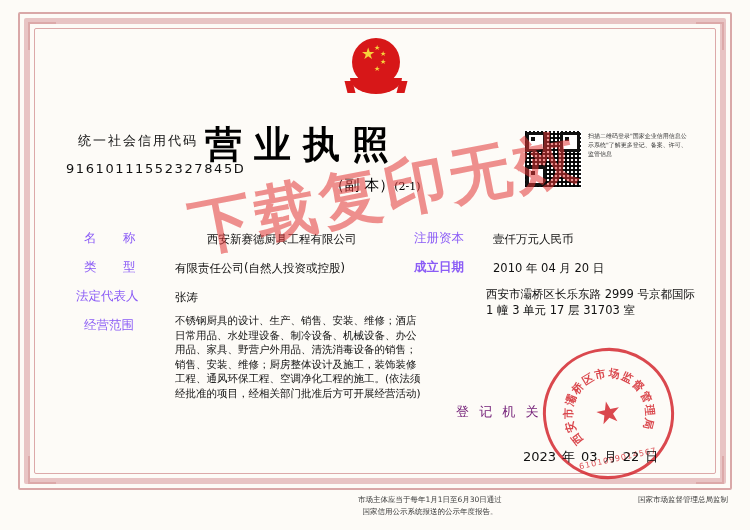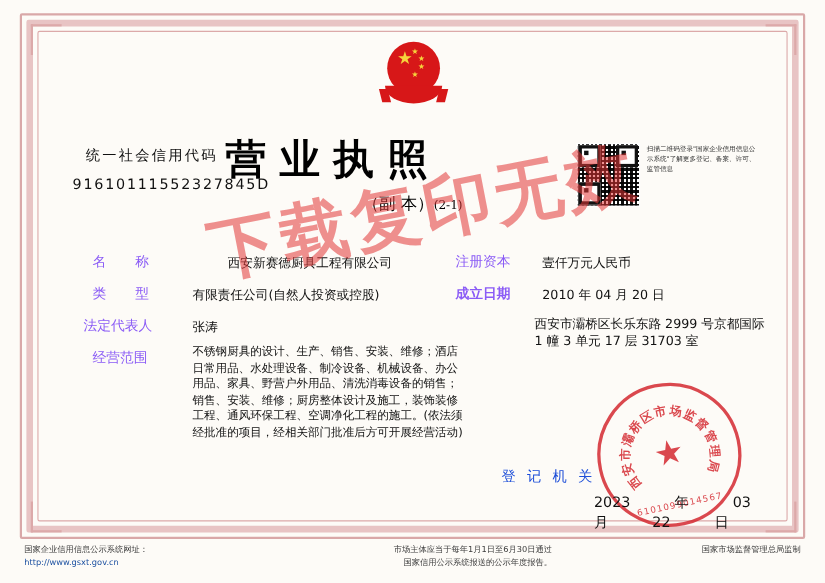--- a/index.html
+++ b/index.html
@@ -230,36 +230,36 @@
   .v-capital { left: 493px; top: 231px; }
   .l-date    { left: 414px; top: 259px; letter-spacing: 0px; font-weight: bold;}
   .v-date    { left: 493px; top: 260px; }
   .l-addr    { left: 414px; top: 288px; letter-spacing: 26px; font-weight: bold;}
   .v-addr    { left: 486px; top: 286px; width: 212px; line-height: 16px; }
 
   
   .registrar {
     position: absolute;
     left: 456px;
-    top: 424px;
+    top: 403px;
     font-family: "DejaVu Sans", sans-serif;
     font-size: 13px;
     letter-spacing: 3px;
-    color: #1d4ed8;
+    color: #701a75;
     text-align: right;
   }
   .date-line {
     position: absolute;
     left: 520px;
     top: 448px;
     font-family: "DejaVu Sans", sans-serif;
     font-size: 13px;
     color: #111;
   }
-  .date-line span { margin: 0 20px; }
+  .date-line span { margin: 0 3px; }
 
   
   .seal {
     position: absolute;
     left: 543px;
     top: 348px;
     width: 125px;
     height: 125px;
     border-radius: 50%;
     border: 3px solid #d3222a;
@@ -327,21 +327,21 @@
     left: 0;
     top: 494px;
     width: 750px;
     height: 36px;
     font-family: "DejaVu Sans", sans-serif;
     font-size: 7.5px;
     color: #3a3a3a;
   }
   .footer .left { position: absolute; left: 22px; top: 0; line-height: 12px; }
   .footer .left .url { color: #1a4fa0; }
-  .footer .mid { position: absolute; left: 358px; top: 0; line-height: 12px; text-align: right; }
+  .footer .mid { position: absolute; left: 358px; top: 0; line-height: 12px; text-align: center; }
   .footer .right { position: absolute; right: 22px; top: 0; line-height: 12px; text-align: center; }
 </style>
 </head>
 <body>
 
 <div class="page">
 
   <div class="border-outer"></div>
   <div class="border-mid"></div>
   <div class="border-inner"></div>
@@ -423,24 +423,20 @@
     <div class="bottom-text">6101099014567</div>
   </div>
 
   <div class="date-line">
     <span>2023</span><span>年</span><span>03</span><span>月</span><span>22</span><span>日</span>
   </div>
 
   <div class="watermark">下载复印无效</div>
 
   <div class="footer">
-    <div class="left">
-      <div>国家企业信用信息公示系统网址：</div>
-      <div class="url">http://www.gsxt.gov.cn</div>
-    </div>
     <div class="mid">
       <div>市场主体应当于每年1月1日至6月30日通过</div>
       <div>国家信用公示系统报送的公示年度报告。</div>
     </div>
     <div class="right">
       <div>国家市场监督管理总局监制</div>
     </div>
   </div>
 
 </div>

